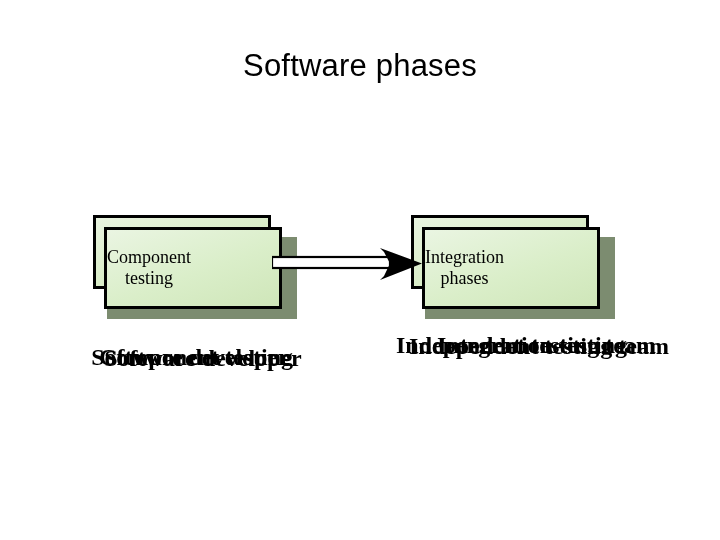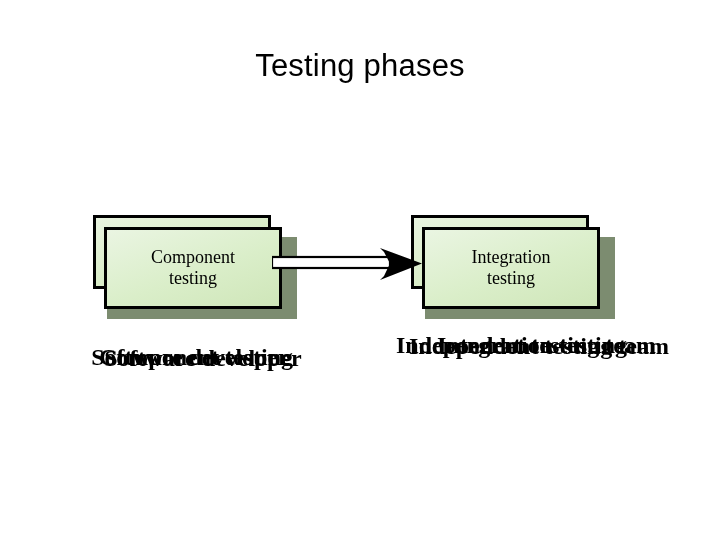--- a/index.html
+++ b/index.html
@@ -79,21 +79,20 @@
     left: 11px;
     top: 12px;
     width: 178px;
     height: 82px;
     border: 3px solid #000000;
     box-sizing: border-box;
     background: linear-gradient(160deg, #eaf5e2 0%, #daeec9 55%, #cfe6b9 100%);
     z-index: 3;
     display: flex;
     align-items: center;
-    justify-content: center;
   }
   .box-front-label {
     font-family: "Liberation Serif", serif;
     font-size: 18px;
     line-height: 21px;
     text-align: center;
     color: #000000;
     white-space: pre-line;
   }
 
@@ -125,21 +124,21 @@
     line-height: 30px;
     color: #000000;
     white-space: nowrap;
   }
 </style>
 </head>
 <body>
 
 <div id="slide">
 
-  <div id="title">Testing phases</div>
+  <div id="title">Software phases</div>
 
   <div class="box-group" style="left:93px; top:215px; width:206px; height:105px;">
 
     <div class="box-shadow-block"></div>
 
     <div class="box-back">
       <div class="box-back-label">Component
 testing</div>
     </div>
 
@@ -168,21 +167,21 @@
 
     <div class="box-shadow-block"></div>
 
     <div class="box-back">
       <div class="box-back-label">Integration
 testing</div>
     </div>
 
     <div class="box-front">
       <div class="box-front-label">Integration
-testing</div>
+phases</div>
     </div>
   </div>
 
   <div class="caption-stack" style="left:387px; top:330px; width:290px;">
     <div class="caption-layer" style="transform: translate(-6px, 0px);">Independent testing team</div>
     <div class="caption-layer" style="transform: translate(7px, 1px);">Independent testing team</div>
     <div class="caption-layer" style="transform: translate(0px, 0px);">Integration testing</div>
   </div>
 
 </div>

